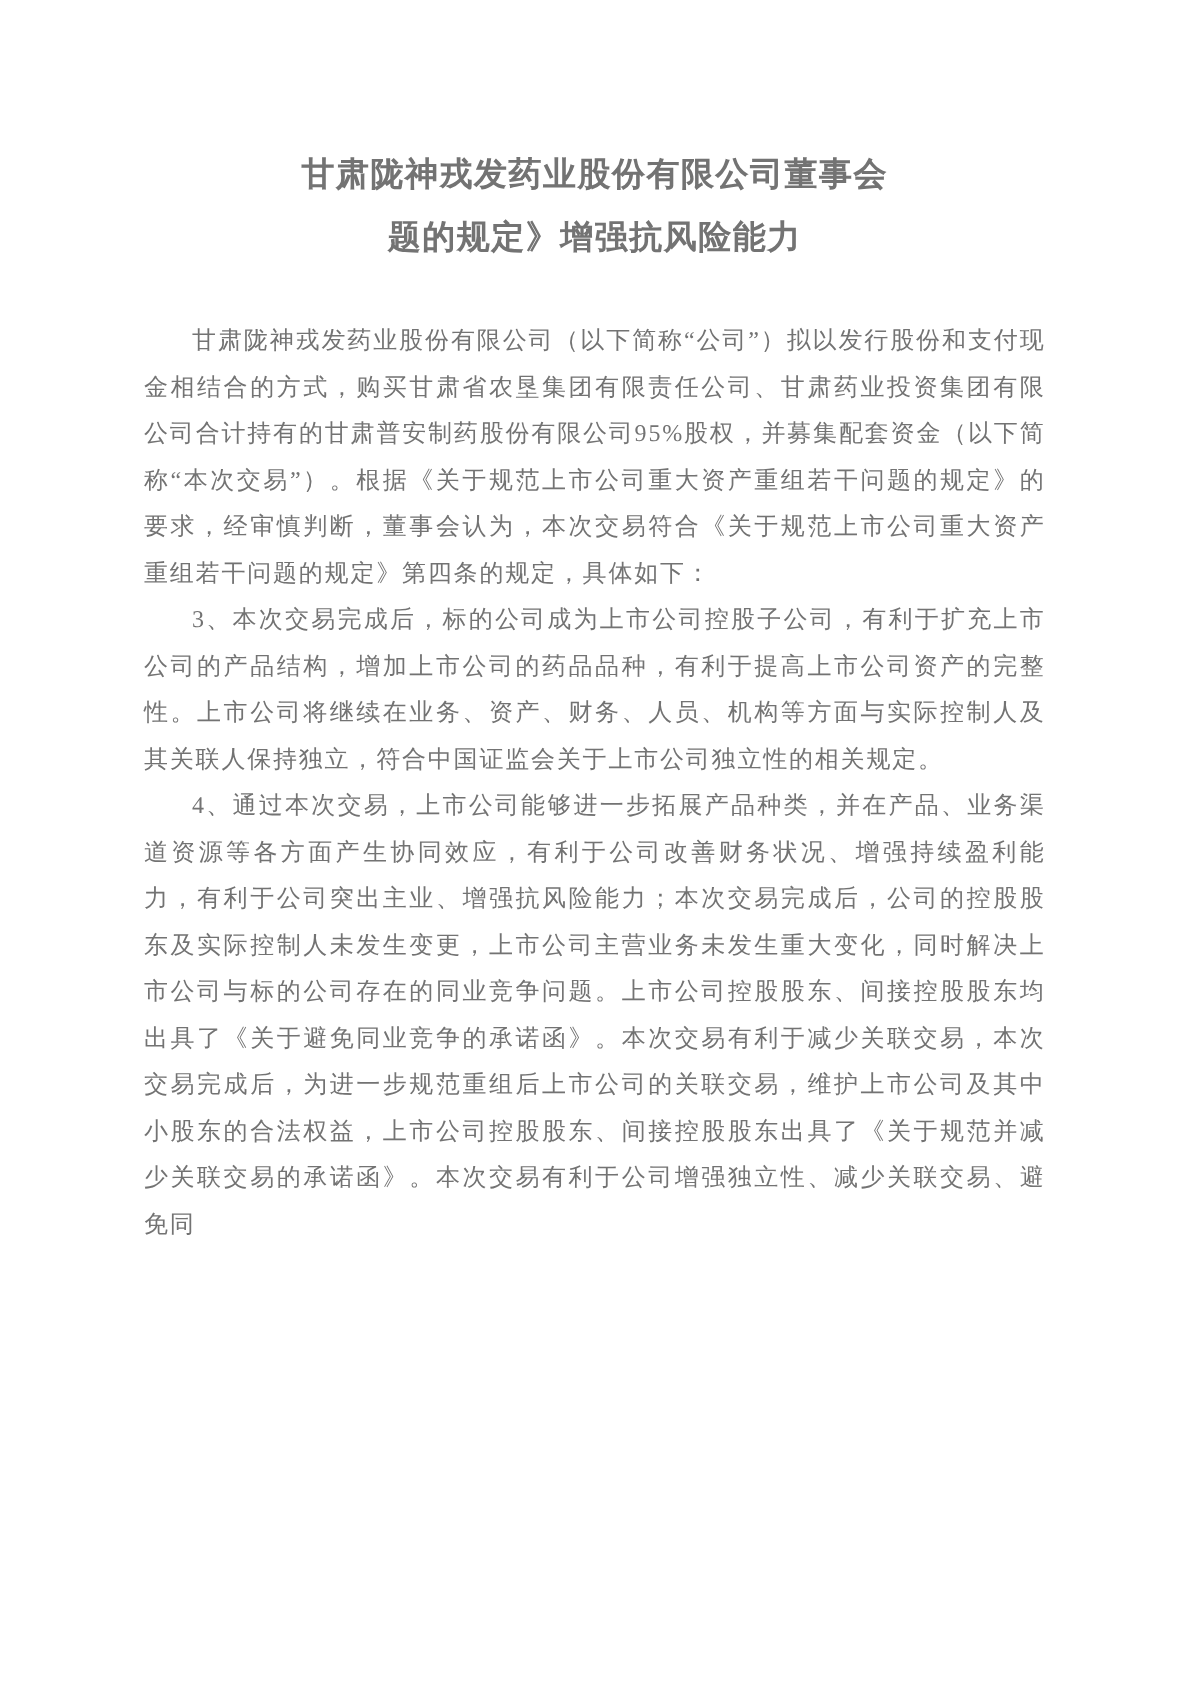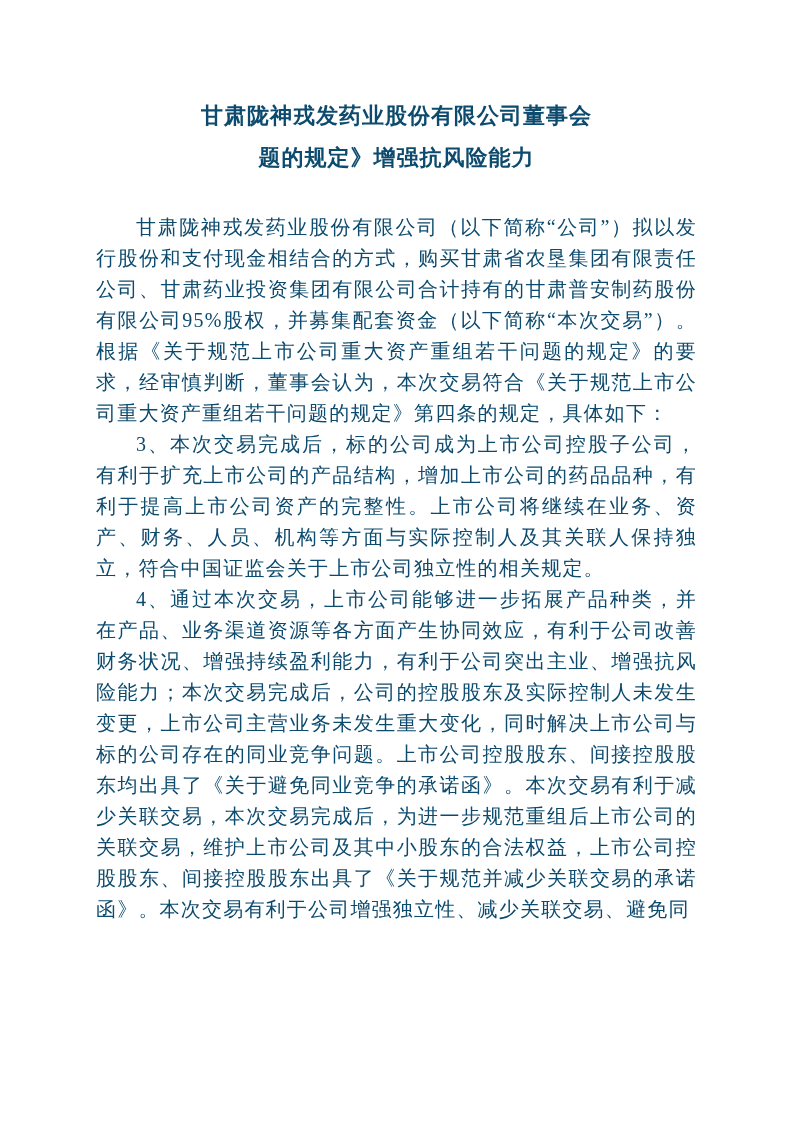--- a/index.html
+++ b/index.html
@@ -8,40 +8,40 @@
     background: #ffffff;
   }
   .page {
     position: relative;
     width: 793px;
     height: 1122px;
     margin: 0 auto;
     background: #ffffff;
     overflow: hidden;
     font-family: "Liberation Serif", "DejaVu Serif", serif;
-    color: #0c4a6e;
+    color: #737373;
   }
   .content {
     padding: 0 96px;
     box-sizing: border-box;
   }
   .doc-title {
     margin-top: 95px;
     text-align: center;
     font-weight: bold;
     font-size: 22px;
     line-height: 42px;
     letter-spacing: 1px;
   }
   .title-line {
     white-space: nowrap;
   }
   .doc-body {
     margin-top: 33px;
-    font-size: 20px;
+    font-size: 16px;
     line-height: 31px;
     letter-spacing: 1.2px;
     text-align: justify;
   }
   .doc-body p {
     margin: 0;
     padding: 0;
     text-indent: 2em;
   }
 </style>

